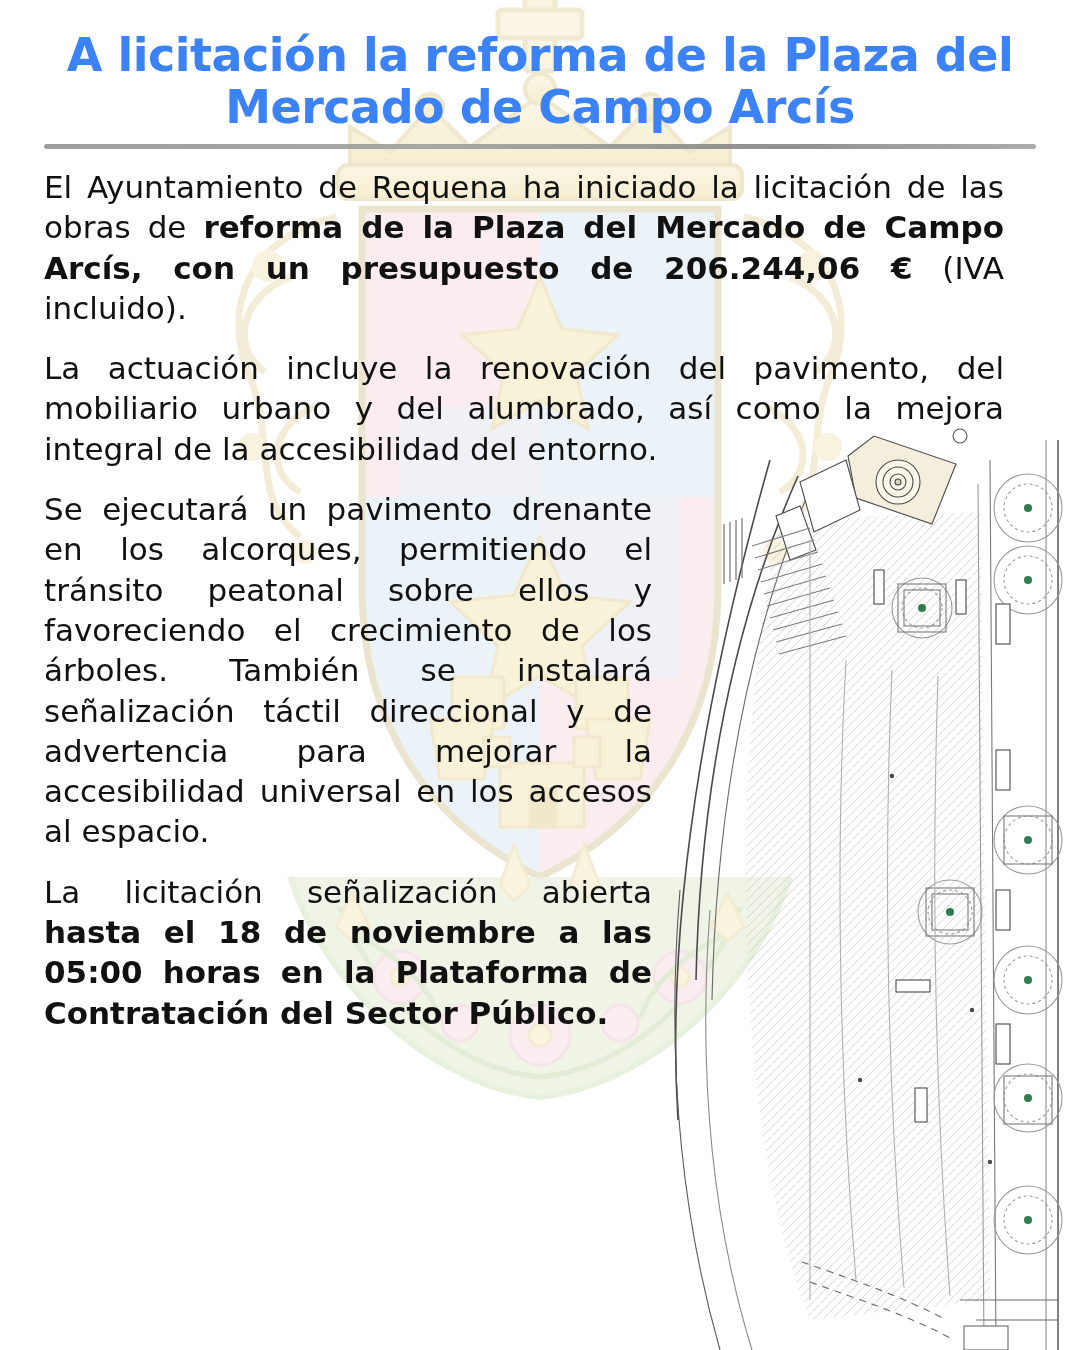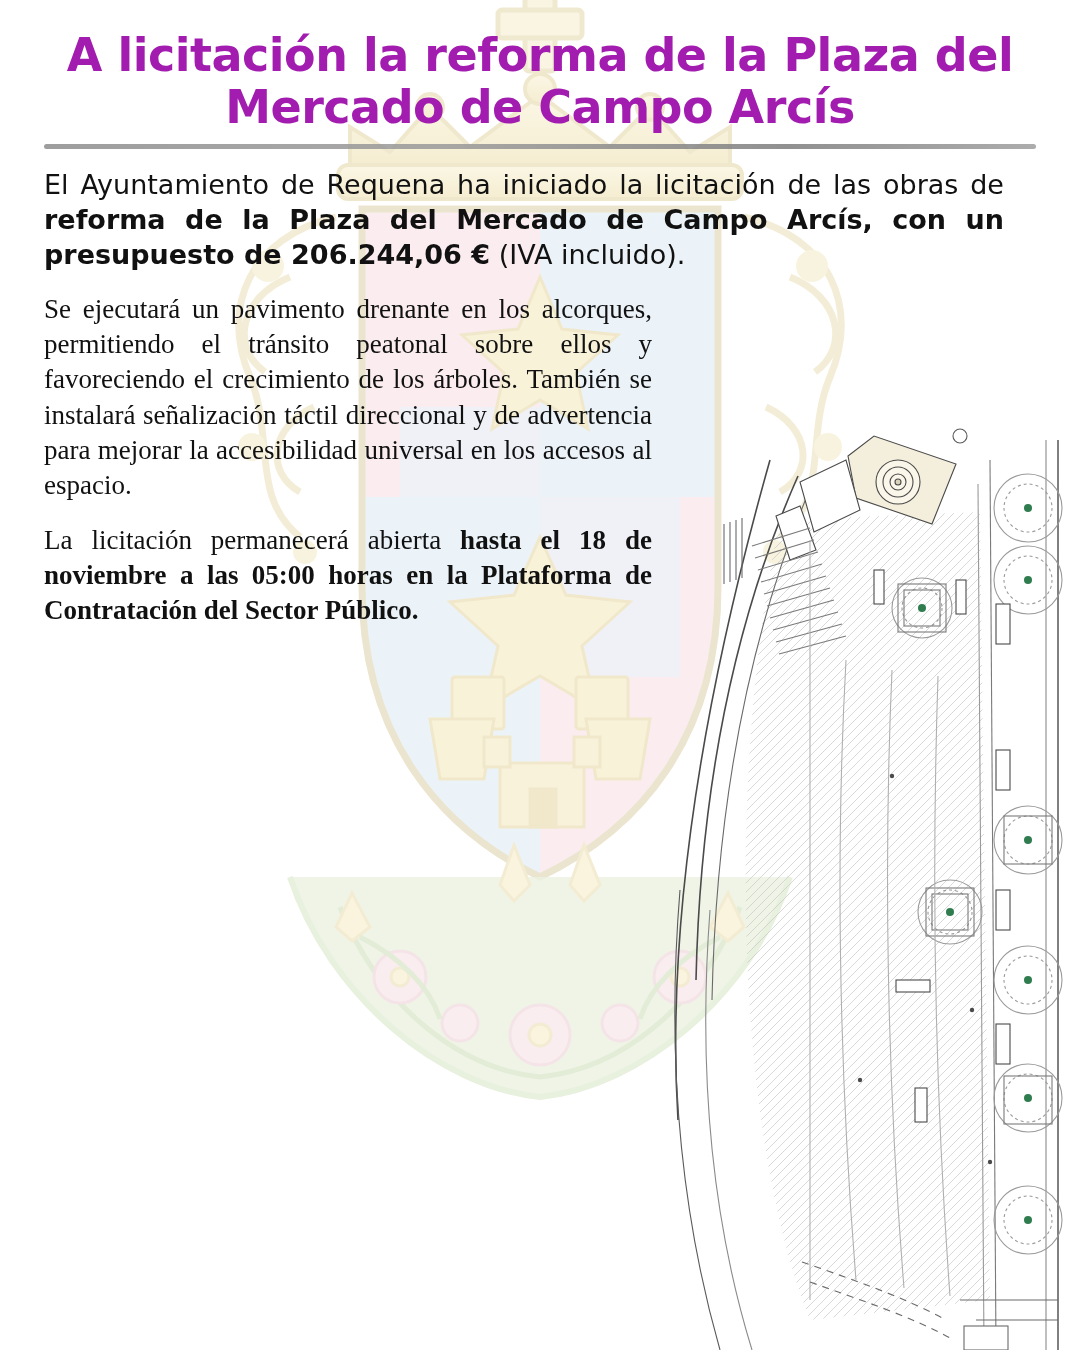--- a/index.html
+++ b/index.html
@@ -48,42 +48,41 @@
     height: 100%;
   }
 
   .headline {
     font-family: "DejaVu Sans", sans-serif;
     font-weight: bold;
     font-size: 46px;
     line-height: 1.13;
     letter-spacing: -0.5px;
     text-align: center;
-    color: #a21caf;
+    color: #3b82f6;
     margin: 4px 0 0 0;
     padding: 0 4px;
   }
 
   .rule {
     width: 100%;
     height: 5px;
     margin: 10px 0 18px 0;
     background: linear-gradient(to right, #8d8d8d, #9a9a9a 40%, #7d7d7d 75%, #9e9e9e);
     border-radius: 3px;
     opacity: 0.85;
   }
 
   .body-col {
     width: 608px;
-    font-family: Liberation Serif, serif;
   }
 
   p.para {
     margin: 0 0 20px 0;
-    font-size: 27px;
+    font-size: 31px;
     line-height: 1.30;
     color: #111111;
     text-align: justify;
     text-justify: inter-word;
     hyphens: none;
   }
 
   p.para b, .bold {
     font-weight: bold;
   }
@@ -323,16 +322,17 @@
     <circle cx="300" cy="16" r="7" stroke="#5a5a5a" fill="#ffffff"></circle>
   </g>
 </svg>
 
 <div class="page">
   <h1 class="headline">A licitación la reforma de la Plaza del Mercado de Campo Arcís</h1>
   <div class="rule"></div>
 
   <div class="paragraphs">
       <p class="para full"><span>El Ayuntamiento de Requena ha iniciado la licitación de las obras de </span><b>reforma de la Plaza del Mercado de Campo Arcís, con un presupuesto de 206.244,06 €</b><span> (IVA incluido).</span></p>
+      <p class="para full"><span>La actuación incluye la renovación del pavimento, del mobiliario urbano y del alumbrado, así como la mejora integral de la accesibilidad del entorno.</span></p>
       <p class="para body-col"><span>Se ejecutará un pavimento drenante en los alcorques, permitiendo el tránsito peatonal sobre ellos y favoreciendo el crecimiento de los árboles. También se instalará señalización táctil direccional y de advertencia para mejorar la accesibilidad universal en los accesos al espacio.</span></p>
-      <p class="para body-col"><span>La licitación permanecerá abierta </span><b>hasta el 18 de noviembre a las 05:00 horas en la Plataforma de Contratación del Sector Público.</b></p>
+      <p class="para body-col"><span>La licitación señalización abierta </span><b>hasta el 18 de noviembre a las 05:00 horas en la Plataforma de Contratación del Sector Público.</b></p>
     </div>
 </div>
 
 </body></html>

